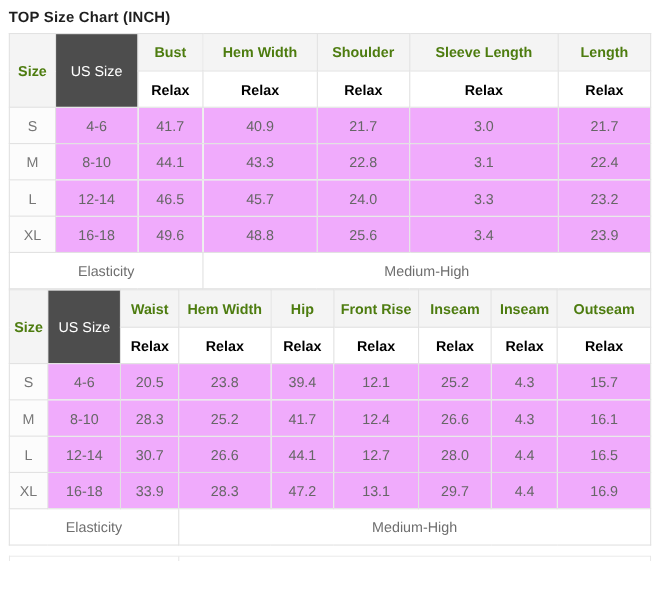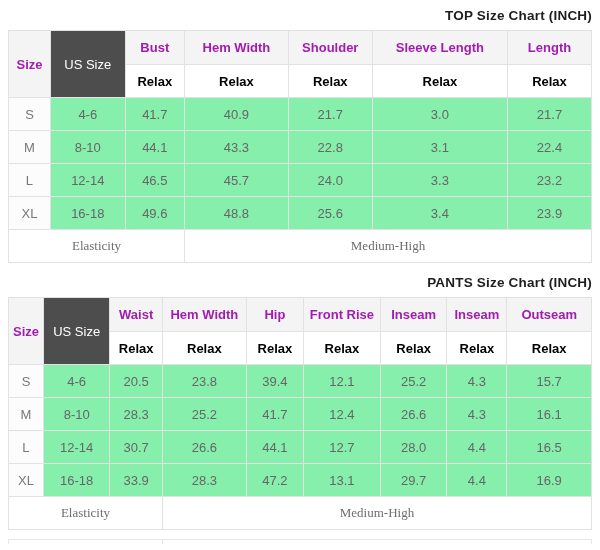--- a/index.html
+++ b/index.html
@@ -15,21 +15,20 @@
     padding: 5px 8px;
     overflow: hidden;
     background: #ffffff;
   }
   .chart-title {
     font-size: 13.5px;
     font-weight: 700;
     color: #1e1e1e;
     letter-spacing: 0.2px;
     margin: 3px 0 7px 0;
-    text-align: right;
   }
   .section-pants .chart-title {
     margin-top: 12px;
   }
   table.size-chart {
     width: 584px;
     border-collapse: collapse;
     table-layout: fixed;
   }
   table.size-chart th,
@@ -41,46 +40,45 @@
     padding: 0;
     height: 32px;
     overflow: hidden;
     white-space: nowrap;
   }
   table.size-chart thead tr.header-row-1 th {
     height: 33px;
   }
   th.measure-head, th.size-head {
     background: #f4f4f4;
-    color: #a21caf;
+    color: #4d7c0f;
     font-weight: 700;
   }
   th.us-size-head {
     background: #4d4d4d;
     color: #ffffff;
     font-weight: 400;
     border: 1px solid #4d4d4d;
   }
   td.relax-cell {
     background: #ffffff;
     color: #000000;
     font-weight: 700;
   }
   td.size-cell {
     background: #fcfcfc;
     color: #777777;
   }
   td.us-size-cell, td.value-cell {
-    background: #86efac;
+    background: #f0abfc;
     color: #666666;
   }
   td.elastic-label, td.elastic-value {
     background: #ffffff;
     color: #6e6e6e;
-    font-family: Liberation Serif, serif;
   }
   
   .partial-row {
     width: 584px;
     height: 5px;
     margin-top: 9px;
     overflow: hidden;
     display: flex;
   }
   .partial-row .pr-left,
@@ -169,21 +167,20 @@
         <tfoot>
           <tr class="elasticity-row">
             <td class="elastic-label" colspan="3">Elasticity</td>
             <td class="elastic-value" colspan="4">Medium-High</td>
           </tr>
         </tfoot>
       </table>
   </section>
 
   <section class="section-pants">
-    <div class="chart-title">PANTS Size Chart (INCH)</div>
     <table class="size-chart" id="chart-table-1">
         <colgroup>
           <col style="width: 6%;">
           <col style="width: 11.4%;">
           <col style="width: 9%;">
           <col style="width: 14.4%;">
           <col style="width: 9.8%;">
           <col style="width: 13.2%;">
           <col style="width: 11.4%;">
           <col style="width: 10.3%;">

